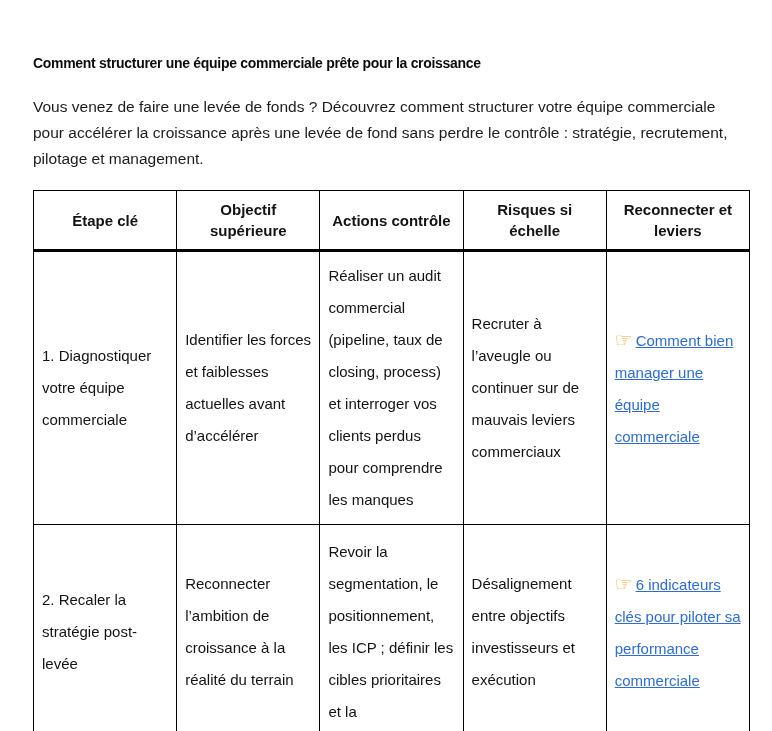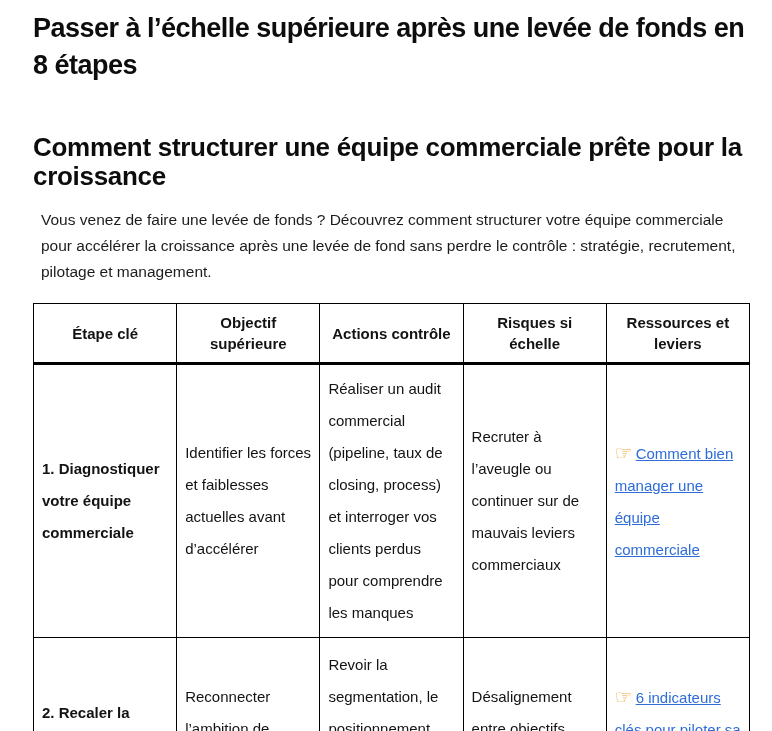--- a/index.html
+++ b/index.html
@@ -19,32 +19,31 @@
   h1.title {
     margin-top: 10px;
     font-size: 27px;
     line-height: 37px;
     font-weight: bold;
     letter-spacing: -0.5px;
     color: #0d0d0d;
   }
   h2.subtitle {
     margin-top: 49px;
-    font-size: 26px;
+    font-size: 14px;
     line-height: 29px;
     font-weight: bold;
     letter-spacing: -0.3px;
     color: #0d0d0d;
   }
   p.intro {
     margin-top: 16px;
     font-size: 15.5px;
     line-height: 26px;
     color: #1c1c1c;
-    margin-left: 8px;
   }
   table.steps {
     margin-top: 18px;
     width: 717px;
     border-collapse: collapse;
     table-layout: fixed;
   }
   table.steps col { width: 20%; }
   table.steps th, table.steps td {
     border: 1.4px solid #000000;
@@ -56,21 +55,21 @@
   table.steps thead th {
     height: 59px;
     font-weight: bold;
     text-align: center;
     line-height: 21px;
     border-bottom: 3.5px solid #000000;
   }
   table.steps tbody td { line-height: 32px; }
   tr.row-1 { height: 213px; }
   tr.row-2 { height: 215px; }
-  td.step-cell { font-weight: bold; }
+  td.step-cell { font-weight: normal; }
   td.top-align { vertical-align: top; padding-top: 11px; }
   a.res-link {
     color: #2e6cd9;
     text-decoration: underline;
   }
   .finger-icon {
     font-family: "DejaVu Sans", sans-serif;
     color: #f0a42f;
     font-size: 20px;
     font-weight: bold;
@@ -78,41 +77,40 @@
     display: inline-block;
     transform: translateY(1px);
     margin-right: 3px;
   }
 </style>
 </head>
 <body>
 
 <div class="page">
 
-  <h1 class="title">Passer à l’échelle supérieure après une levée de fonds en 8 étapes</h1>
 
   <h2 class="subtitle">Comment structurer une équipe commerciale prête pour la croissance</h2>
 
   <p class="intro">Vous venez de faire une levée de fonds ? Découvrez comment structurer votre équipe commerciale pour accélérer la croissance après une levée de fond sans perdre le contrôle : stratégie, recrutement, pilotage et management.</p>
 
   <table class="steps">
     <colgroup>
         <col>
         <col>
         <col>
         <col>
         <col>
       </colgroup>
     <thead>
       <tr>
         <th>Étape clé</th>
         <th>Objectif supérieure</th>
         <th>Actions contrôle</th>
         <th>Risques si échelle</th>
-        <th>Ressources et leviers</th>
+        <th>Reconnecter et leviers</th>
       </tr>
     </thead>
     <tbody>
       <tr class="row-1">
         <td class="step-cell">1. Diagnostiquer votre équipe commerciale</td>
         <td>Identifier les forces et faiblesses actuelles avant d’accélérer</td>
         <td>Réaliser un audit commercial (pipeline, taux de closing, process) et interroger vos clients perdus pour comprendre les manques</td>
         <td>Recruter à l’aveugle ou continuer sur de mauvais leviers commerciaux</td>
         <td>
           <span class="finger-icon">☞</span><a class="res-link" href="#">Comment bien manager une équipe commerciale</a>

